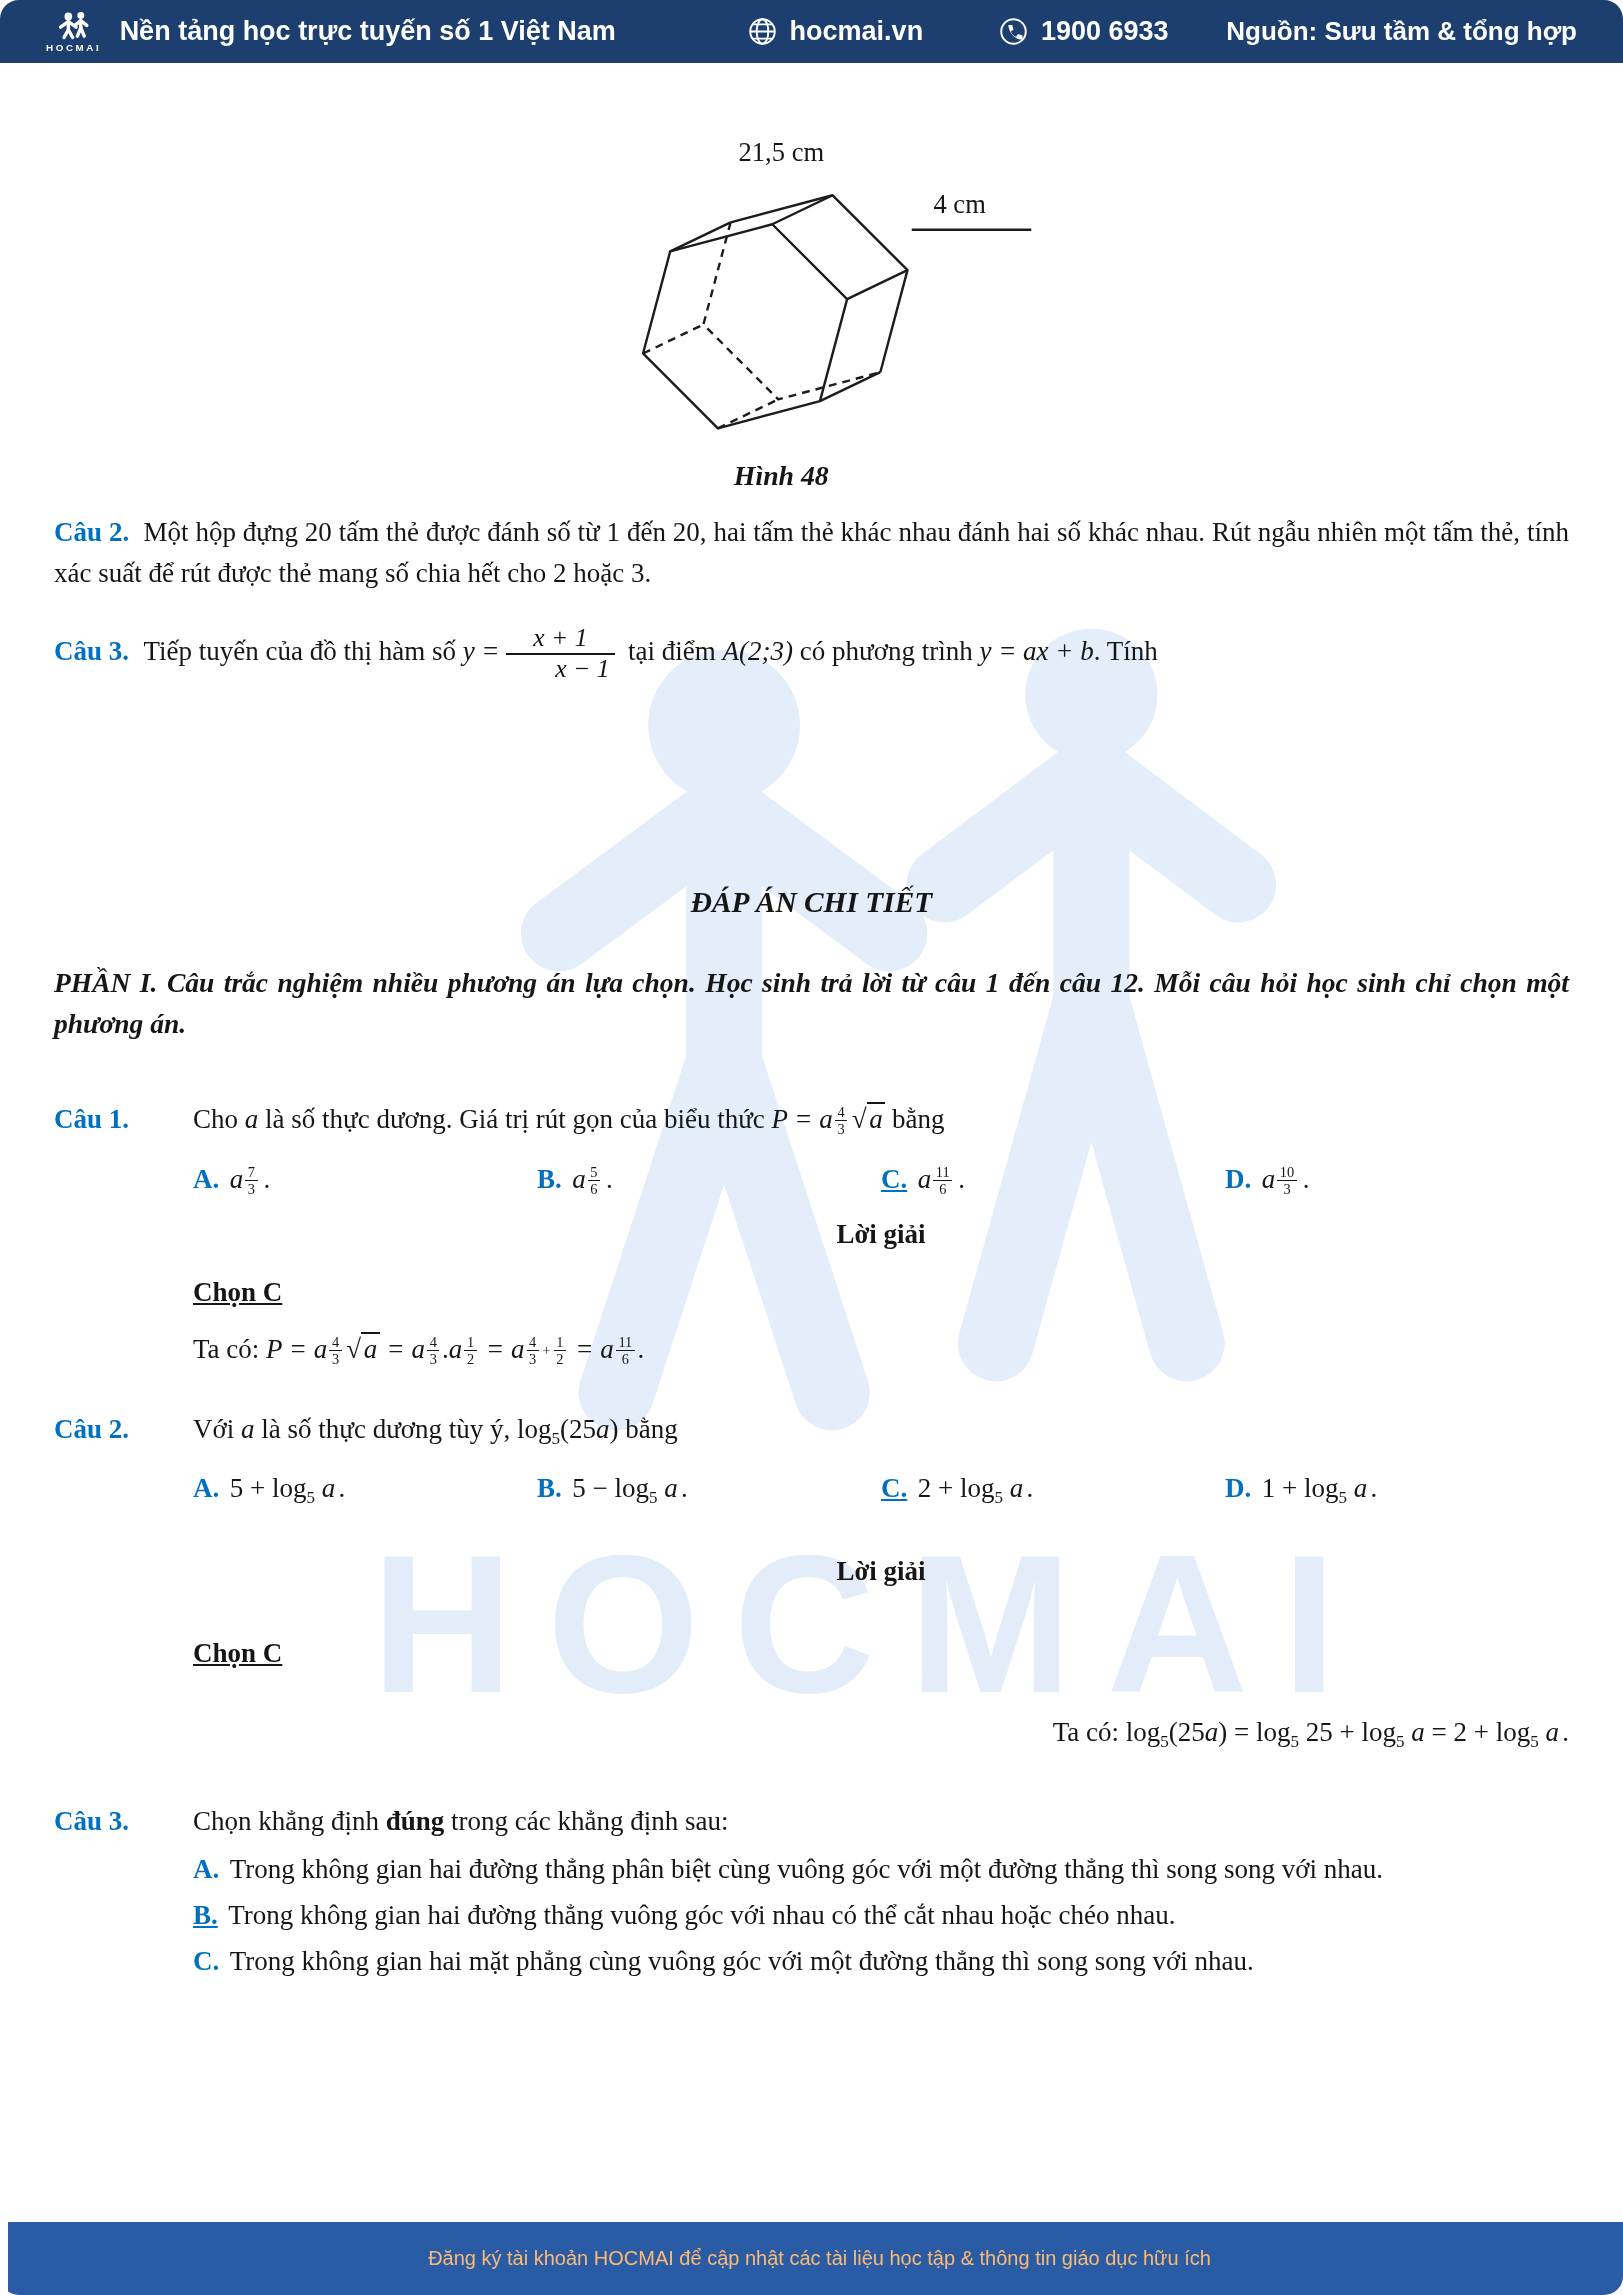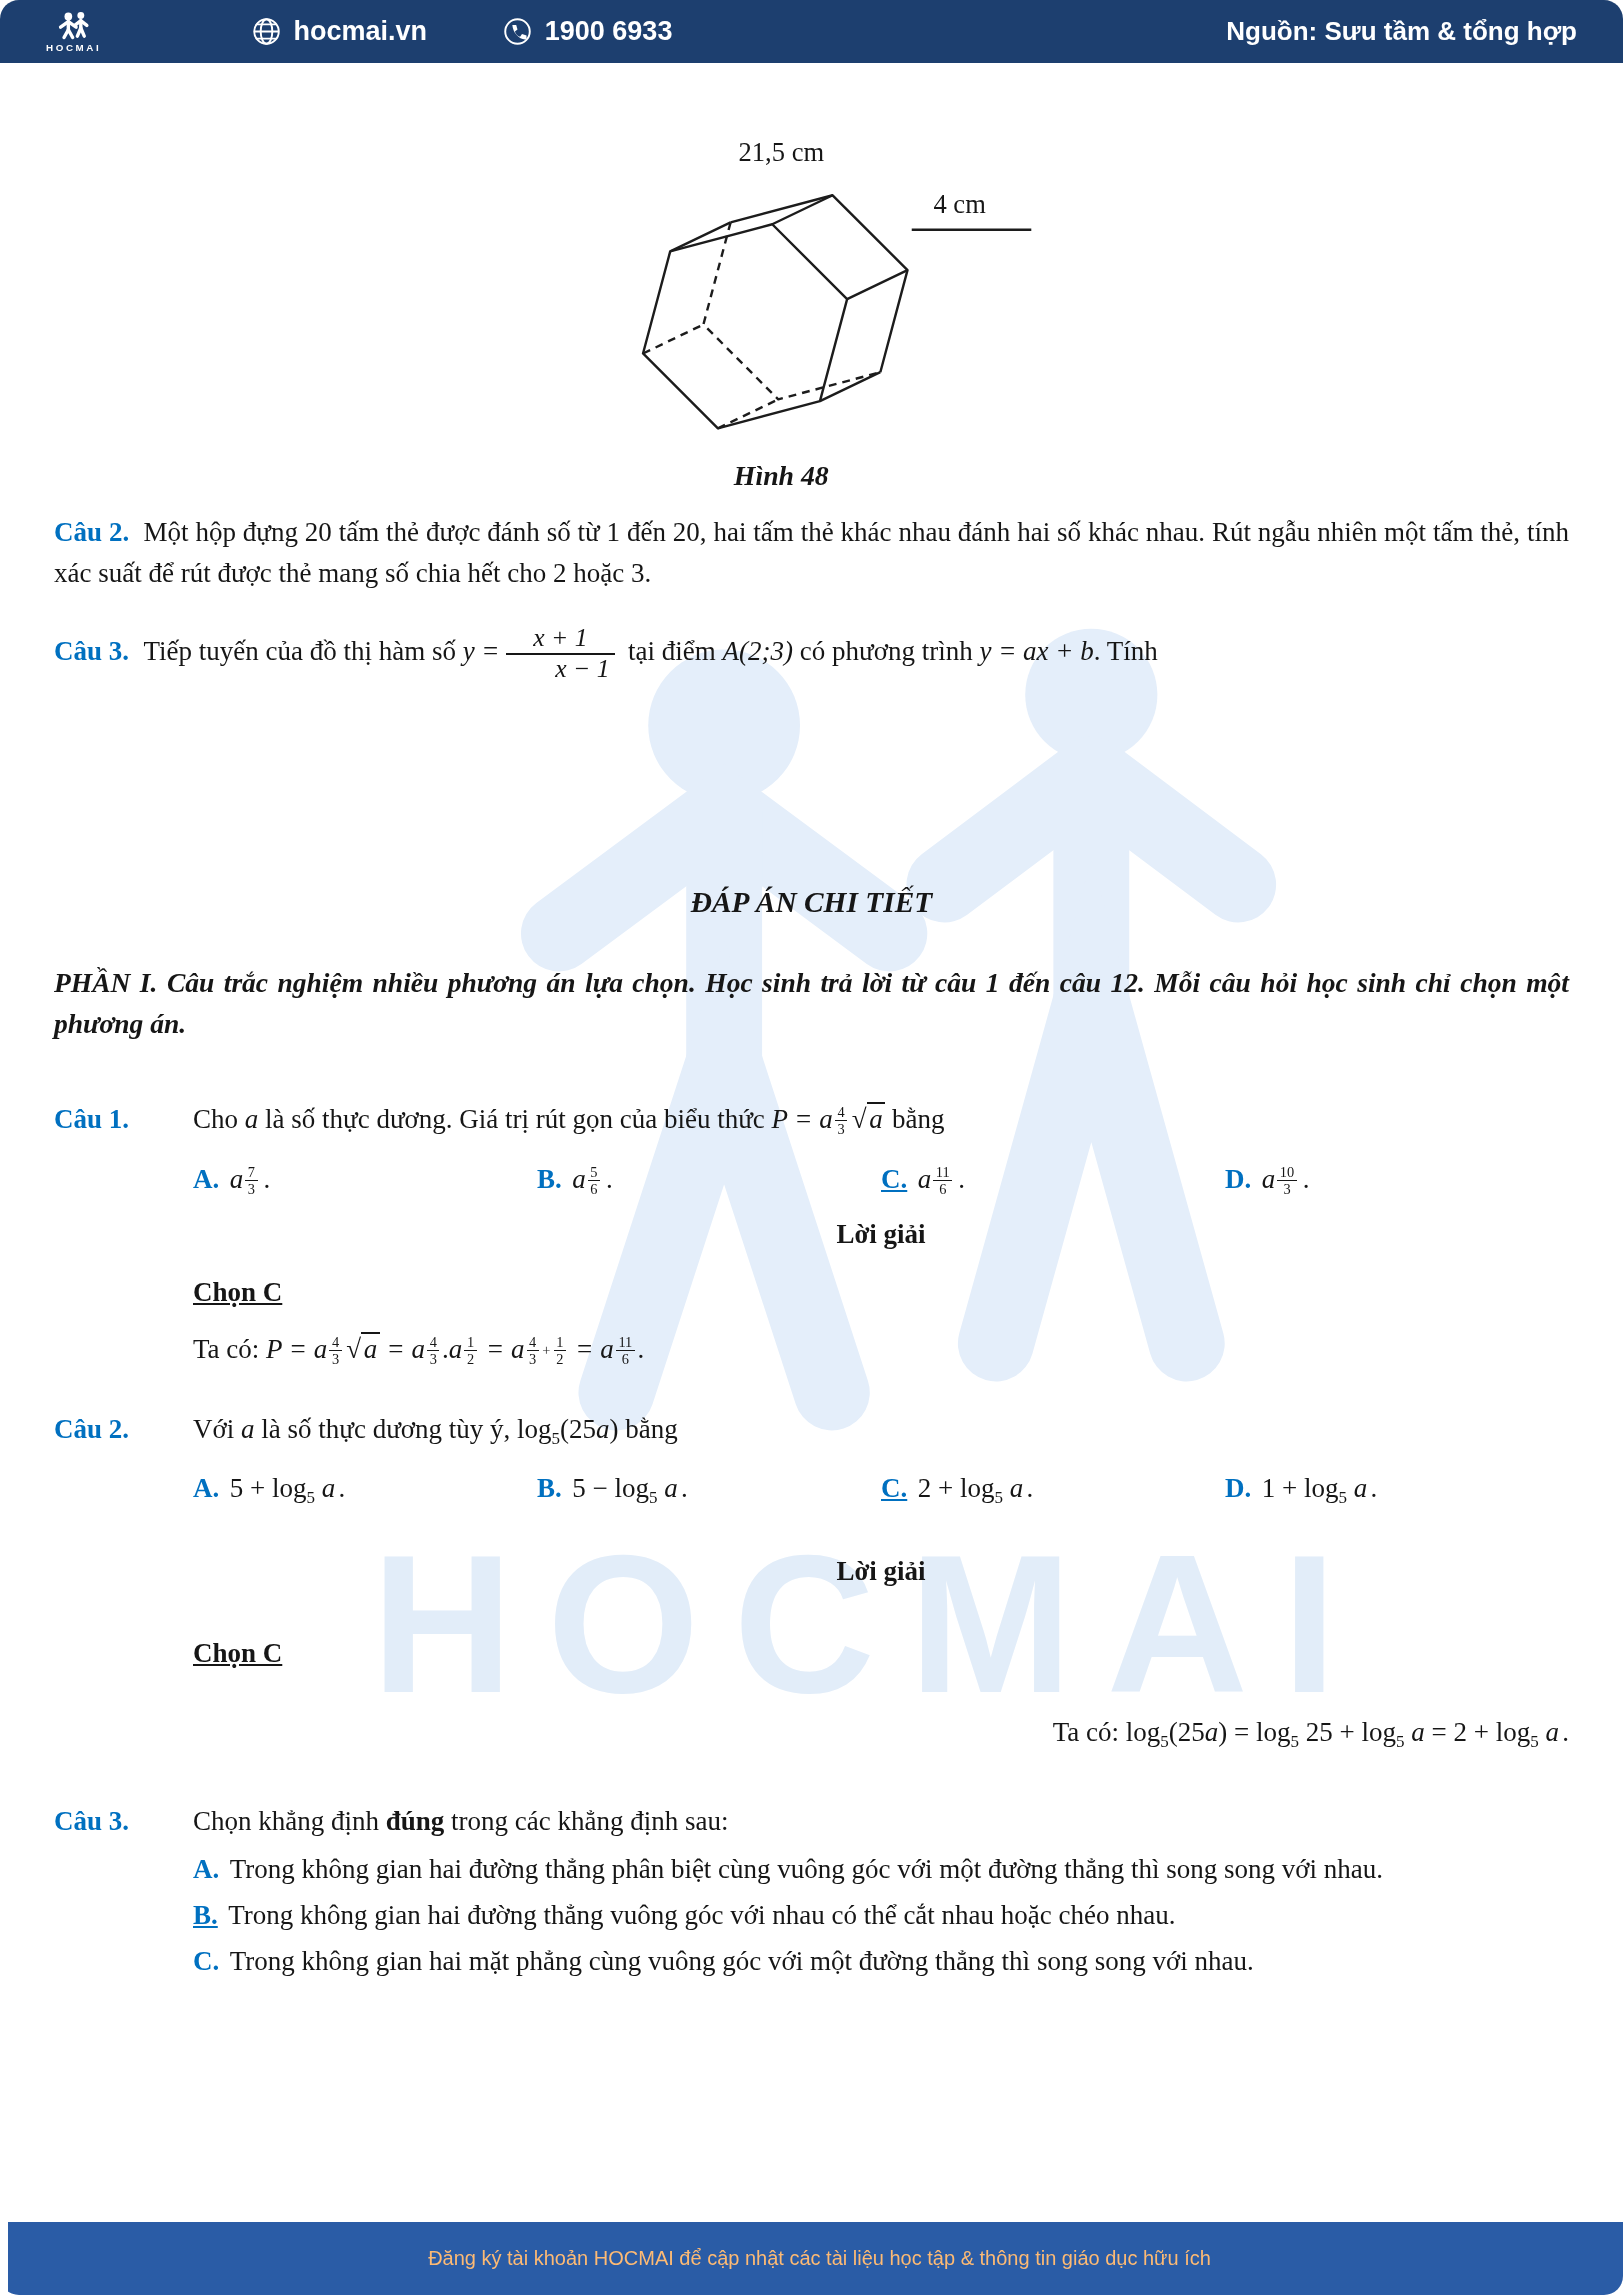--- a/index.html
+++ b/index.html
@@ -125,20 +125,21 @@
           <path d="M20 36 L38 23 L56 36"></path>
           <path d="M38 23 L38 42"></path>
           <path d="M28 60 L38 42 L48 60"></path>
           <path d="M53 32 L67 21 L81 32"></path>
           <path d="M67 21 L67 38"></path>
           <path d="M59 57 L67 38 L75 57"></path>
         </g>
       </svg>
       <span class="logo-text">HOCMAI</span>
     </div>
+    <span class="brand">Nền tảng học trực tuyến số 1 Việt Nam</span>
 
     <span class="hgroup site">
       <svg class="hicon" viewBox="0 0 48 48">
         <g stroke="#ffffff" stroke-width="3" fill="none">
           <circle cx="24" cy="24" r="19"></circle>
           <ellipse cx="24" cy="24" rx="9" ry="19"></ellipse>
           <path d="M5 24 L43 24 M8 13 L40 13 M8 35 L40 35"></path>
         </g>
       </svg>
       <span>hocmai.vn</span>

